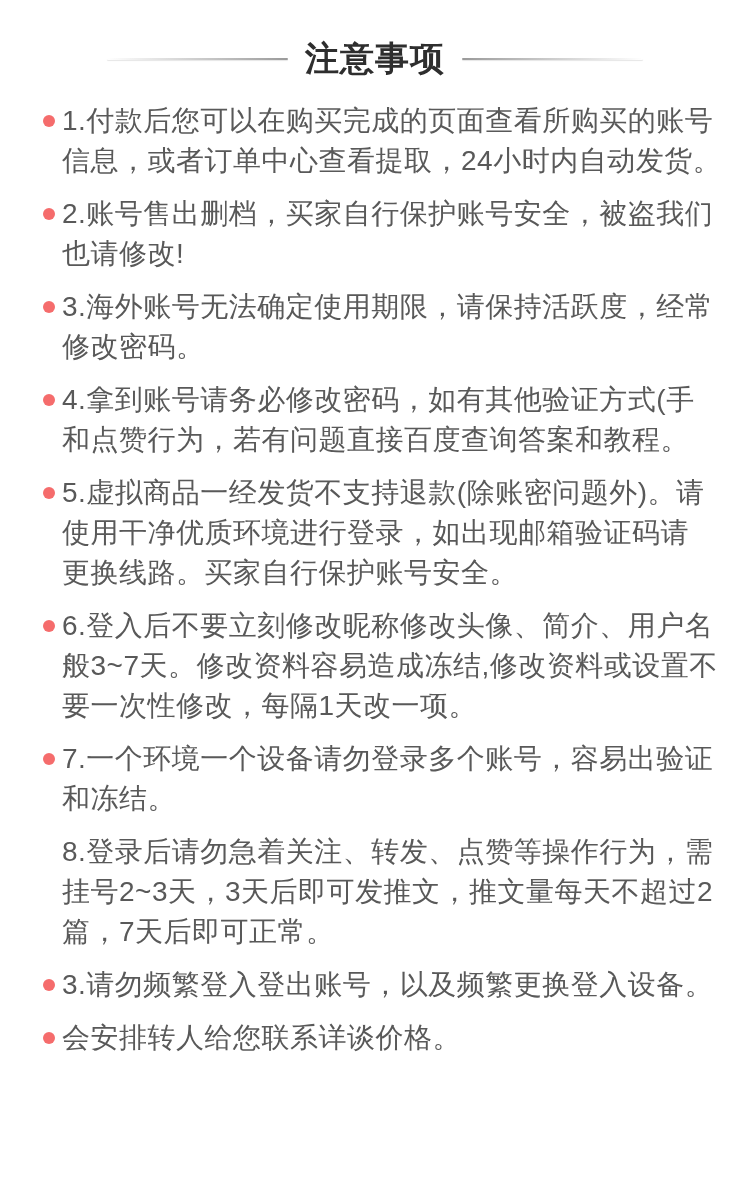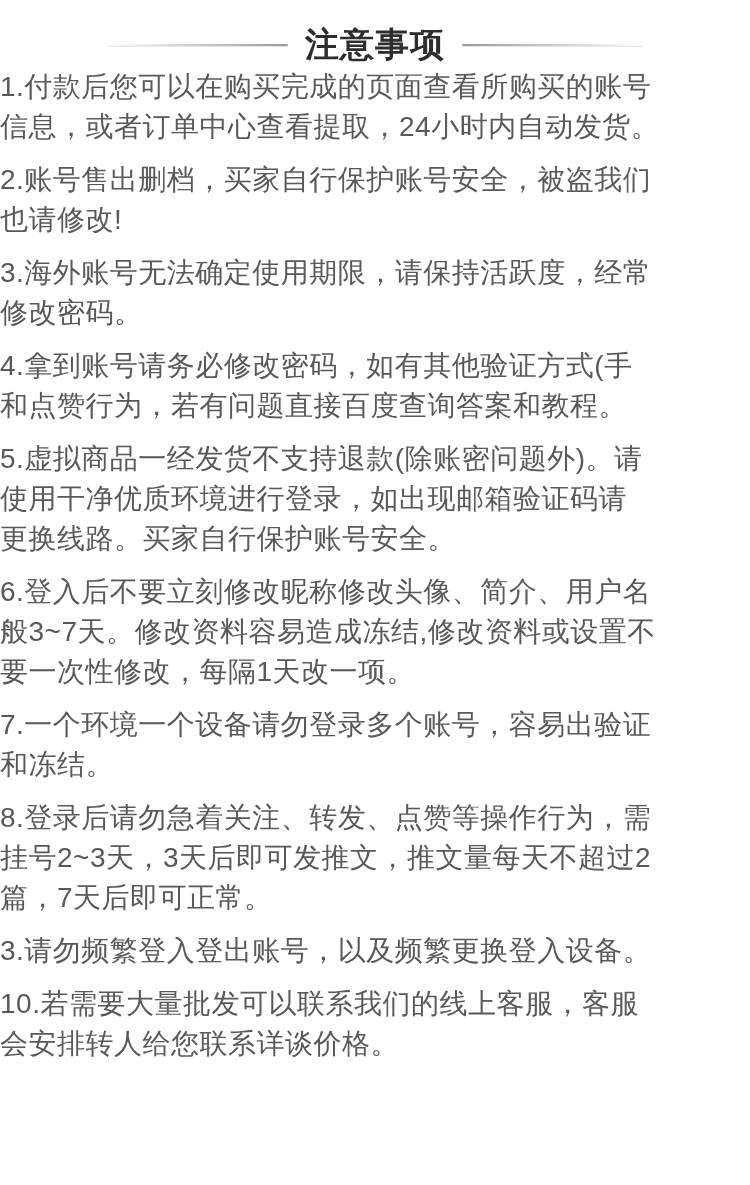--- a/index.html
+++ b/index.html
@@ -7,21 +7,21 @@
     padding: 0;
   }
   body {
     width: 750px;
     height: 1185px;
     overflow: hidden;
     background: var(--bg, #ffffff);
     font-family: "Liberation Sans", "DejaVu Sans", sans-serif;
   }
   .notice-header {
-    padding-top: 22px;
+    padding-top: 36px;
     display: flex;
     align-items: center;
     justify-content: center;
   }
   .page-title {
     font-size: 34px;
     line-height: 45px;
     font-weight: 700;
     color: var(--title-color, #2e2e2e);
     letter-spacing: 1px;
@@ -35,20 +35,22 @@
     margin-right: 17px;
     background: linear-gradient(to right, rgba(154,154,154,0), #9a9a9a);
     box-shadow: 0 1px 1px rgba(0,0,0,0.10);
   }
   .divider.right {
     margin-left: 17px;
     background: linear-gradient(to left, rgba(154,154,154,0), #9a9a9a);
     box-shadow: 0 1px 1px rgba(0,0,0,0.10);
   }
   .notice-list {
+    margin-top: 20px;
+    padding-left: 62px;
     padding-right: 20px;
   }
   .notice-item {
     position: relative;
     margin-bottom: 13px;
   }
   .notice-line {
     font-size: 28px;
     line-height: 40px;
     letter-spacing: 0.5px;
@@ -116,16 +118,15 @@
       <div class="notice-line">8.登录后请勿急着关注、转发、点赞等操作行为，需</div>
       <div class="notice-line">挂号2~3天，3天后即可发推文，推文量每天不超过2</div>
       <div class="notice-line">篇，7天后即可正常。</div>
     </div>
     <div class="notice-item">
       <span class="bullet-dot"></span>
       <div class="notice-line">3.请勿频繁登入登出账号，以及频繁更换登入设备。</div>
     </div>
     <div class="notice-item">
       <span class="bullet-dot"></span>
-      <div class="notice-line">10.若需要大量批发可以联系我们的线上客服，客服</div>
       <div class="notice-line">会安排转人给您联系详谈价格。</div>
     </div>
   </div>
 
 </body></html>

